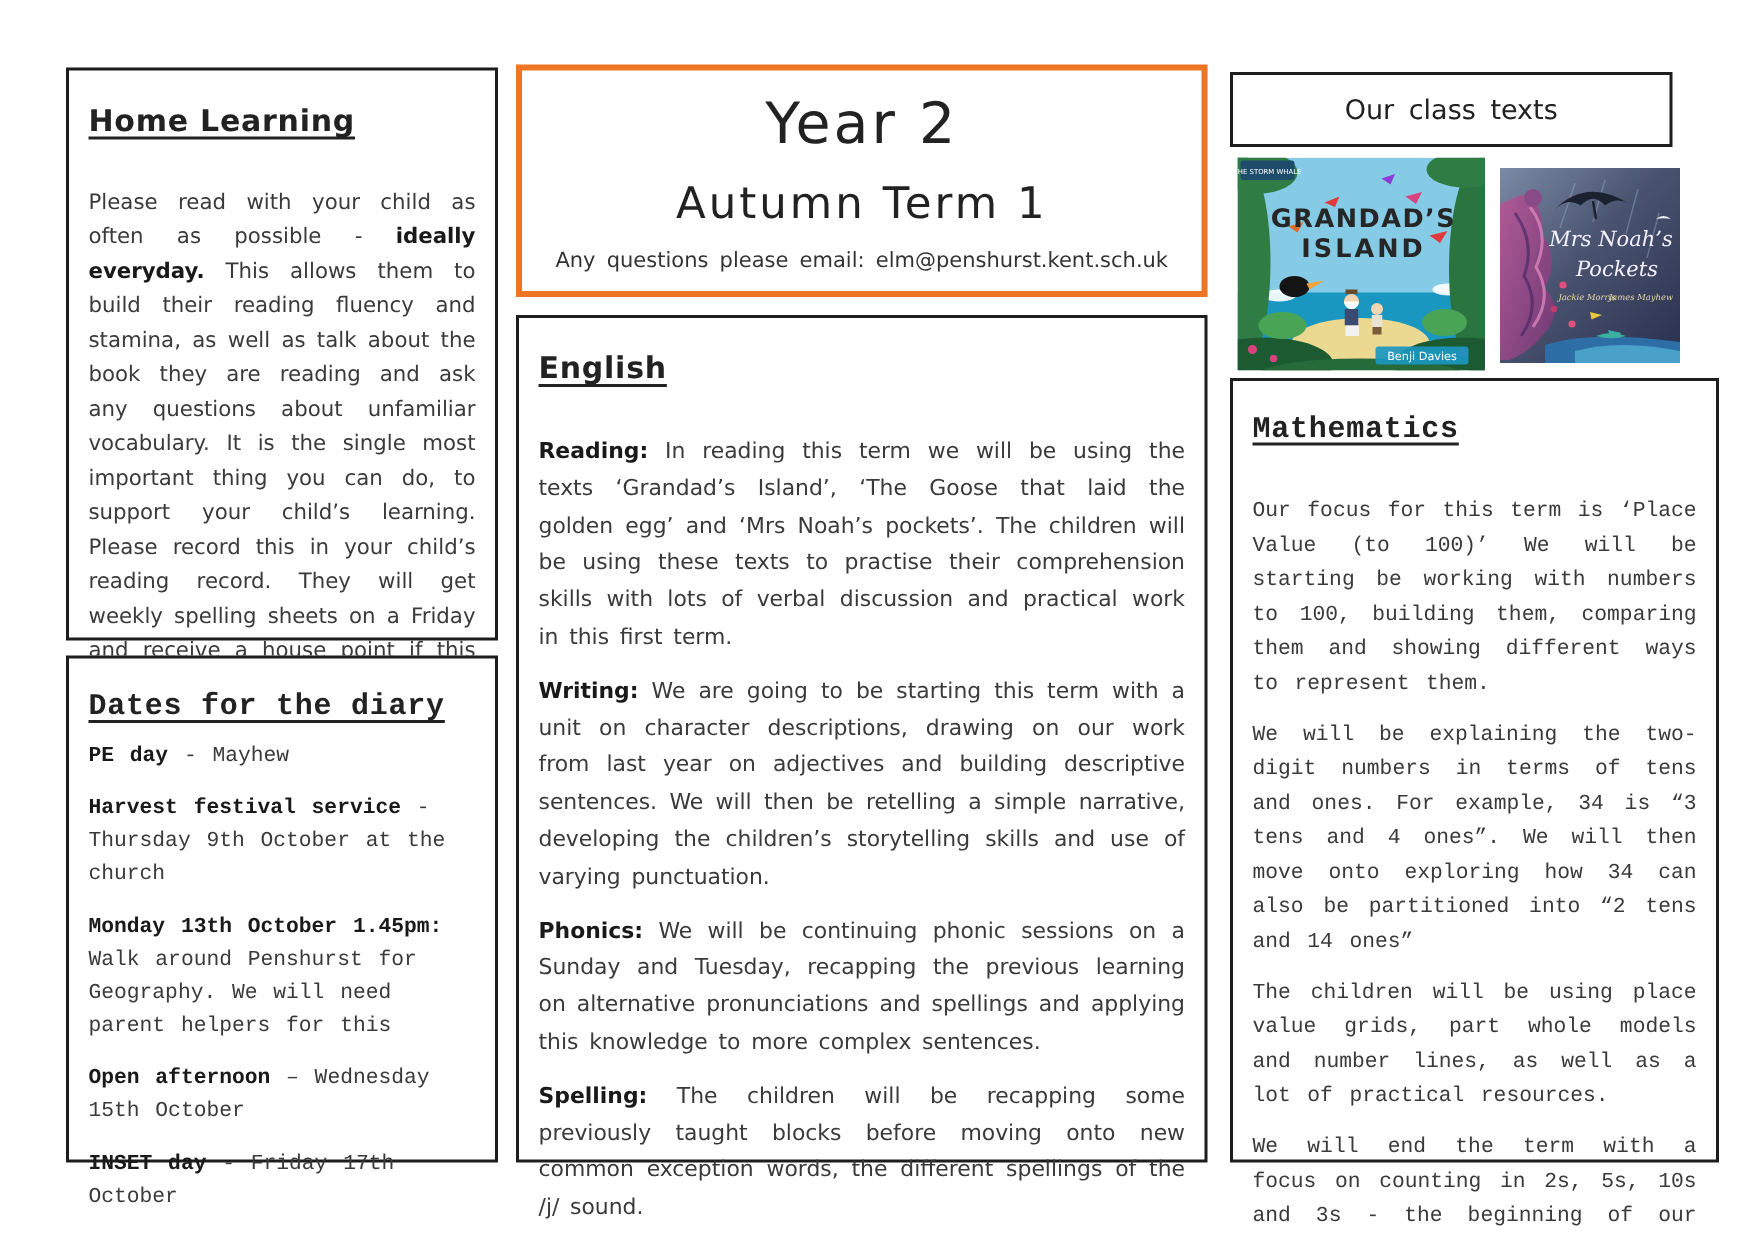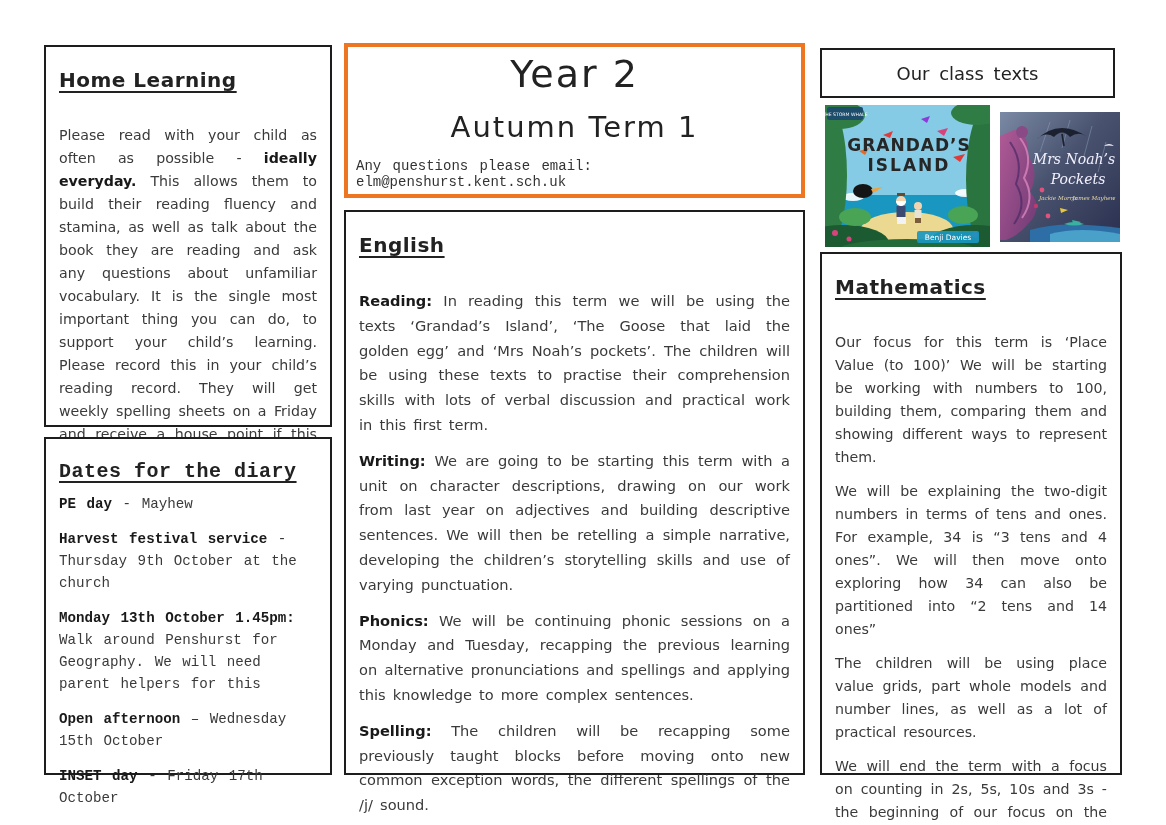--- a/index.html
+++ b/index.html
@@ -49,39 +49,39 @@
   
   #header-box {
     left: 344px; top: 43px; width: 461px; height: 155px;
     border: 4px solid #ee7623;
     display: flex; flex-direction: column;
     align-items: center; justify-content: center;
     gap: 14px; padding: 8px;
   }
   #header-box .title    { font-size: 38px; color: #222; letter-spacing: 2px; }
   #header-box .subtitle { font-size: 29px; color: #222; letter-spacing: 2px; }
-  #header-box .contact  { font-size: 14px; color: #333; word-spacing: 3px; font-family: Liberation Mono, monospace; }
+  #header-box .contact  { font-size: 14px; color: #333; word-spacing: 3px; }
 
   #english-box { left: 344px; top: 210px; width: 461px; height: 565px; }
   #english-box .body-text { font-size: 14.6px; line-height: 1.7; }
 
   
   #class-texts-box {
     left: 820px; top: 48px; width: 295px; height: 50px;
     display: flex; align-items: center; justify-content: center;
     padding: 20px;
   }
   #class-texts-box .ct-title { font-size: 18px; color: #222; word-spacing: 4px; }
 
   .book { position: absolute; overflow: hidden; }
   #book-grandads { left: 825px; top: 105px; width: 165px; height: 142px; }
   #book-mrsnoah  { left: 1000px; top: 112px; width: 120px; height: 130px; }
   .book svg { display: block; width: 100%; height: 100%; }
 
-  #maths-box { left: 820px; top: 252px; width: 302px; height: 523px; }
+  #maths-box { left: 820px; top: 252px; width: 326px; height: 523px; font-family: Liberation Mono, monospace; }
 </style>
 </head>
 <body>
 
 <div class="page">
 
   <section class="box" id="home-learning">
     <h2>Home Learning</h2>
     <div class="body-text">
       <p><span>Please read with your child as often as possible - </span><strong>ideally everyday.</strong><span> This allows them to build their reading fluency and stamina, as well as talk about the book they are reading and ask any questions about unfamiliar vocabulary. It is the single most important thing you can do, to support your child’s learning. Please record this in your child’s reading record. They will get weekly spelling sheets on a Friday and receive a house point if this is completed and returned.</span></p>
@@ -101,21 +101,21 @@
     <div class="title">Year 2</div>
     <div class="subtitle">Autumn Term 1</div>
     <div class="contact">Any questions please email: elm@penshurst.kent.sch.uk</div>
   </section>
 
   <section class="box" id="english-box">
     <h2>English</h2>
     <div class="body-text">
       <p><strong>Reading:</strong><span> In reading this term we will be using the texts ‘Grandad’s Island’, ‘The Goose that laid the golden egg’ and ‘Mrs Noah’s pockets’. The children will be using these texts to practise their comprehension skills with lots of verbal discussion and practical work in this first term.</span></p>
       <p><strong>Writing:</strong><span> We are going to be starting this term with a unit on character descriptions, drawing on our work from last year on adjectives and building descriptive sentences. We will then be retelling a simple narrative, developing the children’s storytelling skills and use of varying punctuation.</span></p>
-      <p><strong>Phonics:</strong><span> We will be continuing phonic sessions on a Monday and Tuesday, recapping the previous learning on alternative pronunciations and spellings and applying this knowledge to more complex sentences.</span></p>
+      <p><strong>Phonics:</strong><span> We will be continuing phonic sessions on a Sunday and Tuesday, recapping the previous learning on alternative pronunciations and spellings and applying this knowledge to more complex sentences.</span></p>
       <p><strong>Spelling:</strong><span> The children will be recapping some previously taught blocks before moving onto new common exception words, the different spellings of the /j/ sound.</span></p>
       <p><strong>Handwriting:</strong><span> The children will be recapping formation and specifically looking at keeping size consistent and on the line.</span></p>
     </div>
   </section>
 
   <section class="box" id="class-texts-box">
     <div class="ct-title">Our class texts</div>
   </section>
 
   <figure class="book" id="book-grandads">

